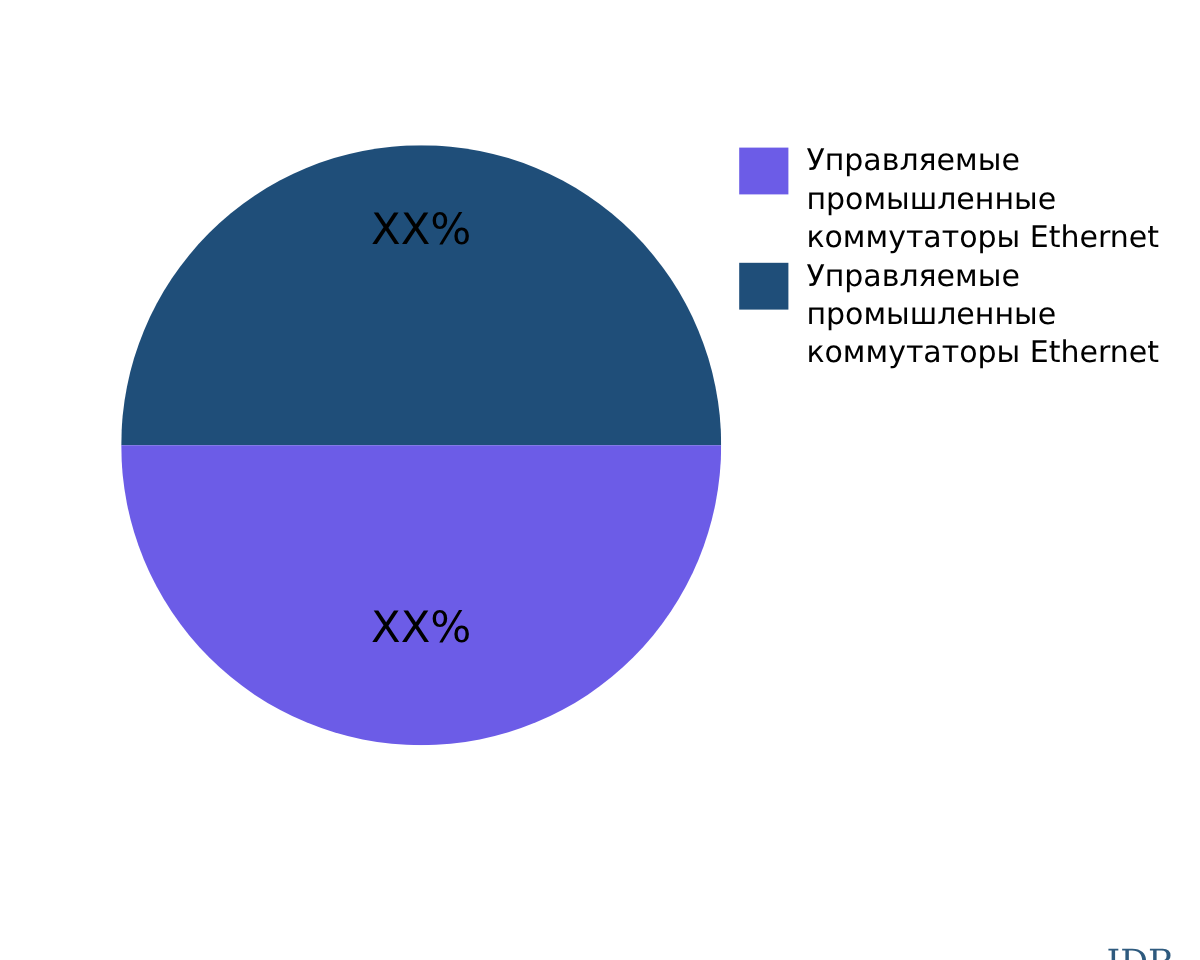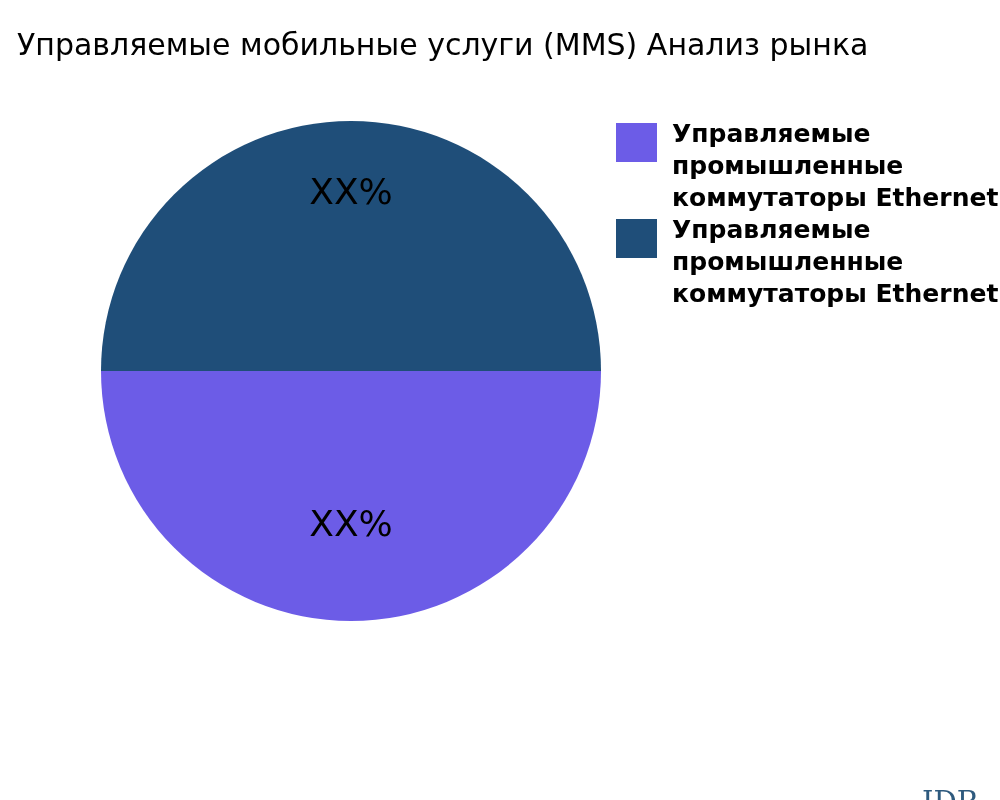--- a/index.html
+++ b/index.html
@@ -61,21 +61,20 @@
   }
   #slice-label-0 { left: 250px; top: 403px; }
   #slice-label-1 { left: 250px; top: 71px; }
 
   
   #legend {
     position: absolute;
     left: 616px;
     top: 123px;
     width: 384px;
-    font-weight: bold;
   }
   .legend-entry {
     position: relative;
     display: block;
     height: 96px;
   }
   .legend-swatch {
     position: absolute;
     left: 0;
     top: 0;
@@ -104,21 +103,20 @@
     line-height: 32px;
     color: #2E5A7E;
     white-space: nowrap;
   }
 </style>
 </head>
 <body style="background: rgb(255, 255, 255);">
 
 <div id="chart-canvas">
 
-  <div id="chart-title">Управляемые мобильные услуги (MMS) Анализ рынка</div>
 
   <div id="pie-group">
     <svg id="pie-svg" viewBox="0 0 500 500">
       <path id="pie-slice-1" d="M 500 250 A 250 250 0 0 0 0 250 Z" fill="#1F4E79"></path>
       <path id="pie-slice-0" d="M 0 250 A 250 250 0 0 0 500 250 Z" fill="#6C5CE7"></path>
     </svg>
 
     <div class="slice-label" id="slice-label-1">XX%</div>
 
     <div class="slice-label" id="slice-label-0">XX%</div>

